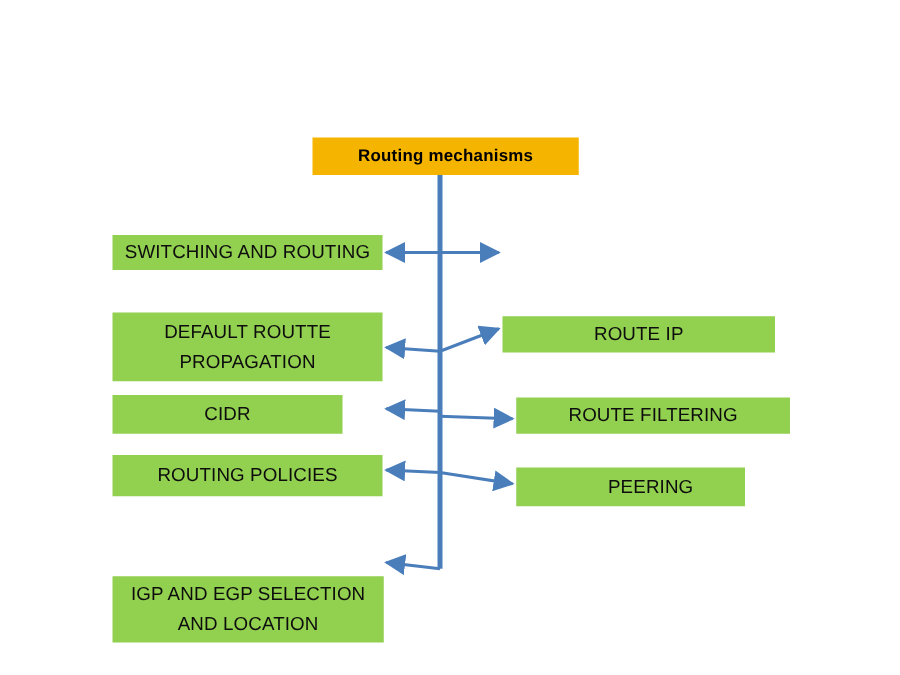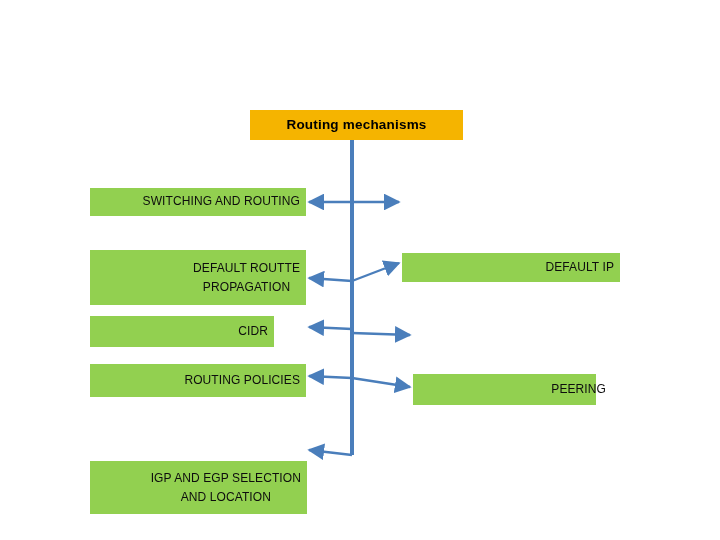--- a/index.html
+++ b/index.html
@@ -38,23 +38,22 @@
   }
   .node-title {
     background: #f5b400;
     font-weight: bold;
     font-size: 13.5px;
     letter-spacing: 0.2px;
     color: #000000;
   }
   .node-branch {
     background: #92d050;
-    font-size: 12px;
+    font-size: 15px;
     letter-spacing: 0.1px;
-    justify-content: flex-end;
   }
   .node-branch.multi {
     line-height: 1.55;
   }
   .node-label {
     display: block;
     padding: 0 6px;
     white-space: pre-line;
   }
   .node-label.shift-right {
@@ -111,21 +110,24 @@
     <span class="node-label">ROUTING POLICIES</span>
   </div>
 
   <div class="node node-branch multi" style="left:90px; top:425px; width:217px; height:53px;margin-top:36px;">
     <span class="node-label">IGP AND EGP SELECTION
 AND LOCATION</span>
   </div>
 
 
   <div class="node node-branch" style="left:402px; top:253px; width:218px; height:29px;">
-    <span class="node-label">DEFAULT IP</span>
+    <span class="node-label">ROUTE IP</span>
   </div>
 
+  <div class="node node-branch" style="left:413px; top:318px; width:219px; height:29px;">
+    <span class="node-label">ROUTE FILTERING</span>
+  </div>
 
   <div class="node node-branch" style="left:413px; top:374px; width:183px; height:31px;">
     <span class="node-label shift-right">PEERING</span>
   </div>
 
 </div>
 
 </body></html>

